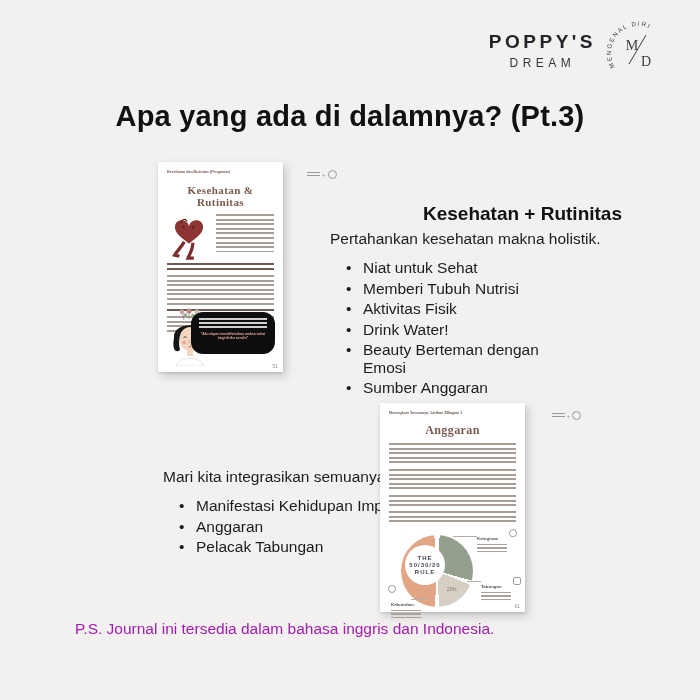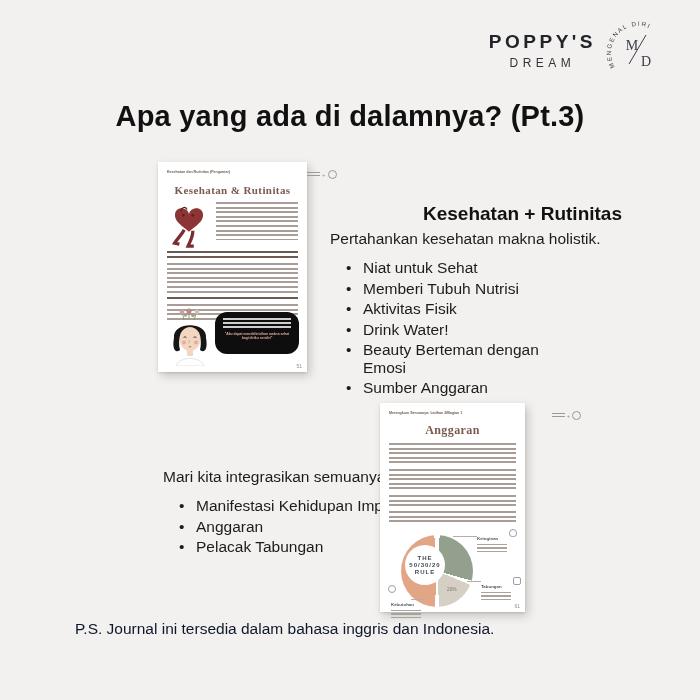--- a/index.html
+++ b/index.html
@@ -21,21 +21,21 @@
     position:absolute; top:100px; left:0; width:700px; text-align:center;
     font-size:29px; font-weight:700; color:#111; letter-spacing:0.2px;
   }
 
   
   .jpage {
     position:absolute; background:#ffffff; box-sizing:border-box;
     box-shadow: 3px 4px 9px rgba(0,0,0,0.18), 0 1px 2px rgba(0,0,0,0.12);
     padding:8px 9px;
   }
-  .jp1 { left:158px; top:162px; width:149px; height:210px; }
+  .jp1 { left:158px; top:162px; width:125px; height:210px; }
   .jp2 { left:380px; top:403px; width:145px; height:209px; }
 
   .jp-header { display:flex; justify-content:space-between; align-items:flex-start; height:9px; }
   .jp-header-left {
     display:inline-block; font-size:8px; font-weight:700; color:#6f5c52;
     transform:scale(0.45); transform-origin:0 0; white-space:nowrap;
   }
   .mini-brand { display:flex; align-items:center; gap:2px; }
   .mini-brand .mlines { width:13px; }
   .mini-brand .mlines div { height:1px; background:#9a9a9a; margin-bottom:2px; }
@@ -130,21 +130,21 @@
   .sec1 { left:330px; top:203px; width:292px; }
   .sec2 { left:163px; top:463px; width:310px; }
   .sec-h { font-size:19px; font-weight:700; color:#121212;text-align:right; }
   .sec-sub { font-size:15.5px; color:#1c1c1c; margin-top:5px; }
   .sec ul { list-style:none; margin:11px 0 0 16px; padding:0; font-size:15.5px; color:#1c1c1c; }
   .sec1 ul { width:204px; }
   .sec li { position:relative; padding-left:17px; line-height:17.5px; margin-bottom:3px; }
   .sec li::before { content:"\2022"; position:absolute; left:0; top:0; font-size:15.5px; color:#1c1c1c; }
 
   
-  .footnote { position:absolute; left:75px; top:620px; font-size:15.5px; color:#0f172a; }
+  .footnote { position:absolute; left:75px; top:620px; font-size:15.5px; color:#a21caf; }
 </style>
 </head>
 <body style="background: rgb(242, 241, 239);">
 
 <div class="brand">
   <div class="brand-l1">POPPY'S</div>
   <div class="brand-l2">DREAM</div>
 </div>
 <svg class="emblem" viewBox="0 0 72 72">
   <defs>

